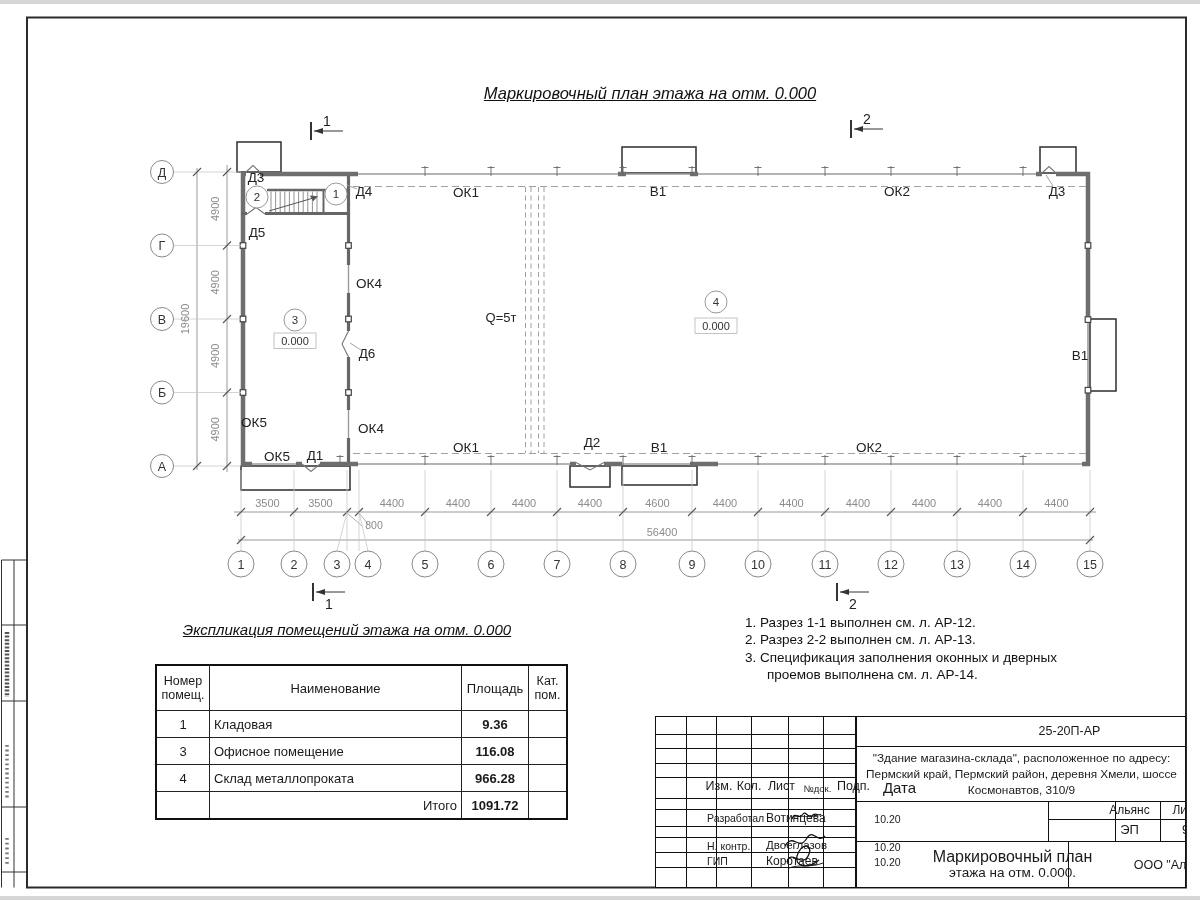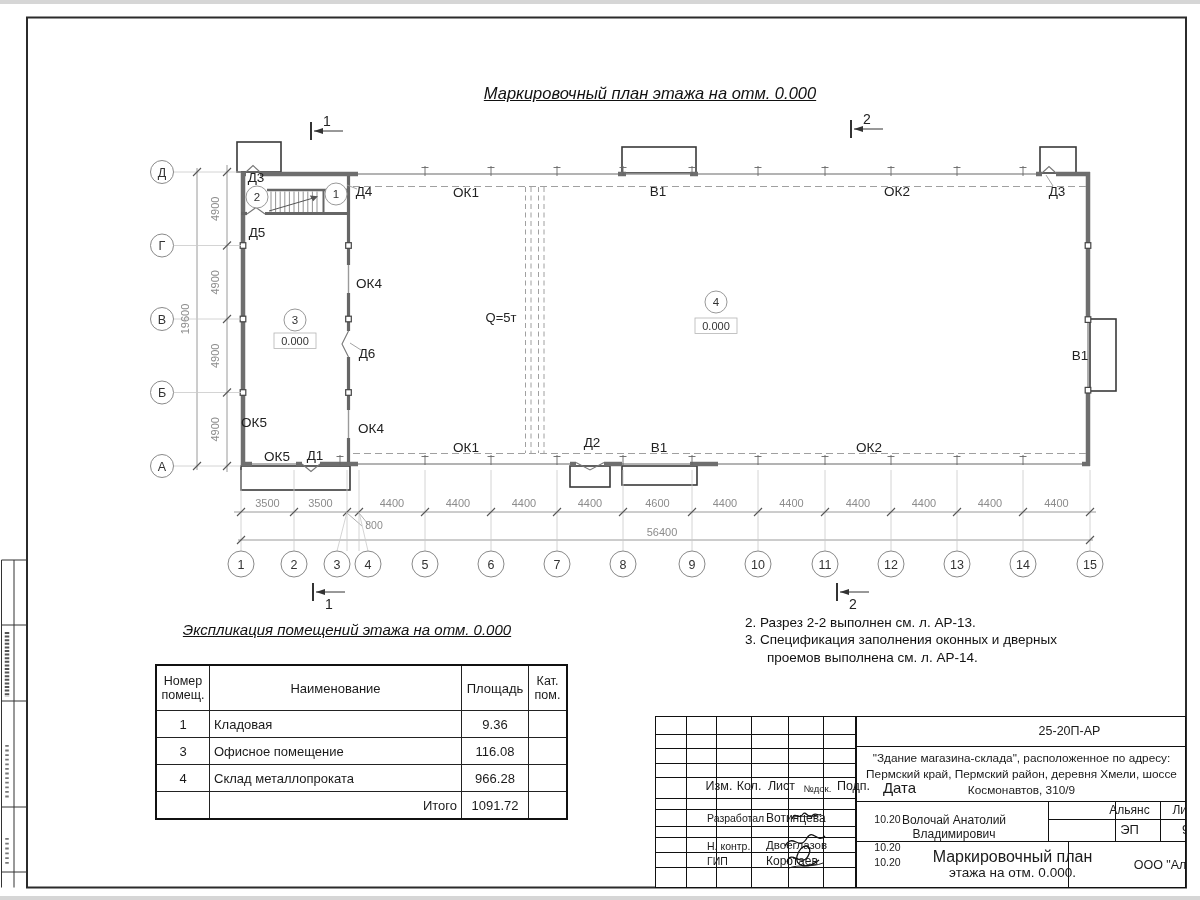--- a/index.html
+++ b/index.html
@@ -9,21 +9,21 @@
   .overlay{position:absolute;}
   .main-title{left:400px;top:84px;width:500px;text-align:center;font-size:16.5px;font-style:italic;text-decoration:underline;color:#111;}
   .expl-title{left:157px;top:621px;width:380px;text-align:center;font-size:15px;font-style:italic;text-decoration:underline;color:#111;}
   table.expl{border-collapse:collapse;table-layout:fixed;font-size:13px;background:#fff;}
   table.expl td,table.expl th{border:1px solid #222;padding:0 4px;overflow:hidden;}
   table.expl{border:2px solid #111;padding-left:8px;}
   table.expl th{font-weight:normal;height:44px;text-align:center;font-size:13px;}
   table.expl td{height:26px;}
   .c-num{width:44px;text-align:center;}
   .c-name{width:243px;text-align:left;}
-  .c-area{width:58px;text-align:center;}
+  .c-area{width:58px;text-align:center;font-weight:bold;}
   .c-cat{width:29px;text-align:center;font-size:12px;}
   .notes{left:745px;top:614px;width:352px;font-size:13.5px;line-height:1.28;color:#111;}
   .notes .note{padding-left:22px;text-indent:-22px;}
   .tblock{left:655px;top:716px;width:531px;height:172px;border:1.6px solid #111;box-sizing:border-box;overflow:hidden;background:#fff;}
   .tb-abs{position:absolute;}
   .vl{position:absolute;width:1.2px;background:#111;}
   .hl{position:absolute;height:1.2px;background:#111;}
   .tb-txt{position:absolute;white-space:nowrap;padding-left:48px;}
   .ctr{text-align:center;}
 </style>
@@ -416,20 +416,21 @@
         <td class="c-num"></td>
         <td class="c-name" style="text-align:right">Итого</td>
         <td class="c-area">1091.72</td>
         <td class="c-cat"></td>
       </tr>
     </tfoot>
   </table>
 </div>
 
 <div class="overlay notes" id="notes-list">
+    <div class="note">1. Разрез 1-1 выполнен см. л. АР-12.</div>
     <div class="note">2. Разрез 2-2 выполнен см. л. АР-13.</div>
     <div class="note">3. Спецификация заполнения оконных и дверных проемов выполнена см. л. АР-14.</div>
   </div>
 
 <div class="overlay tblock">
 
   <div class="vl" style="left:30px;top:0;height:172px"></div>
   <div class="vl" style="left:60px;top:0;height:172px"></div>
   <div class="vl" style="left:95px;top:0;height:172px"></div>
   <div class="vl" style="left:132px;top:0;height:172px"></div>
@@ -477,21 +478,20 @@
     <path d="M4,9 C10,7 20,10 28,8" fill="none" stroke="#111" stroke-width="0.8"></path>
   </svg>
   <svg class="tb-abs" style="left:125px;top:113px" width="46" height="42">
     <path d="M4,16 C12,2 18,22 26,8 C32,-2 36,14 44,6" fill="none" stroke="#111" stroke-width="1.3"></path>
     <path d="M6,32 C10,18 22,40 28,24 C32,14 20,12 16,26 C13,36 26,40 38,30" fill="none" stroke="#111" stroke-width="1.3"></path>
     <path d="M8,38 C18,34 30,38 42,33" fill="none" stroke="#111" stroke-width="0.9"></path>
   </svg>
 
   <div class="tb-txt ctr" style="left:200px;top:7px;width:331px;font-size:12.5px">25-20П-АР</div>
   <div class="tb-abs ctr" style="left:204px;top:34px;width:323px;font-size:11.8px;line-height:1.35;white-space:normal">"Здание магазина-склада", расположенное по адресу: Пермский край, Пермский район, деревня Хмели, шоссе Космонавтов, 310/9</div>
-  <div class="tb-abs ctr" style="left:204px;top:96px;width:188px;font-size:12px">Волочай Анатолий Владимирович</div>
   <div class="tb-txt ctr" style="left:392px;top:86px;width:67px;font-size:12px">Альянс</div>
   <div class="tb-txt ctr" style="left:459px;top:86px;width:45px;font-size:12px">Лист</div>
   <div class="tb-txt" style="left:507px;top:86px;font-size:12px">Листов</div>
   <div class="tb-txt ctr" style="left:392px;top:105px;width:67px;font-size:13px">ЭП</div>
   <div class="tb-txt ctr" style="left:459px;top:105px;width:45px;font-size:13px">9</div>
   <div class="tb-txt ctr" style="left:504px;top:105px;width:27px;font-size:13px"></div>
   <div class="tb-txt ctr" style="left:205px;top:131px;width:207px;font-size:16px">Маркировочный план</div>
   <div class="tb-txt ctr" style="left:205px;top:148px;width:207px;font-size:13.5px">этажа на отм. 0.000.</div>
   <div class="tb-txt ctr" style="left:412px;top:141px;width:119px;font-size:12.5px">ООО "Альянс"</div>
 </div>

